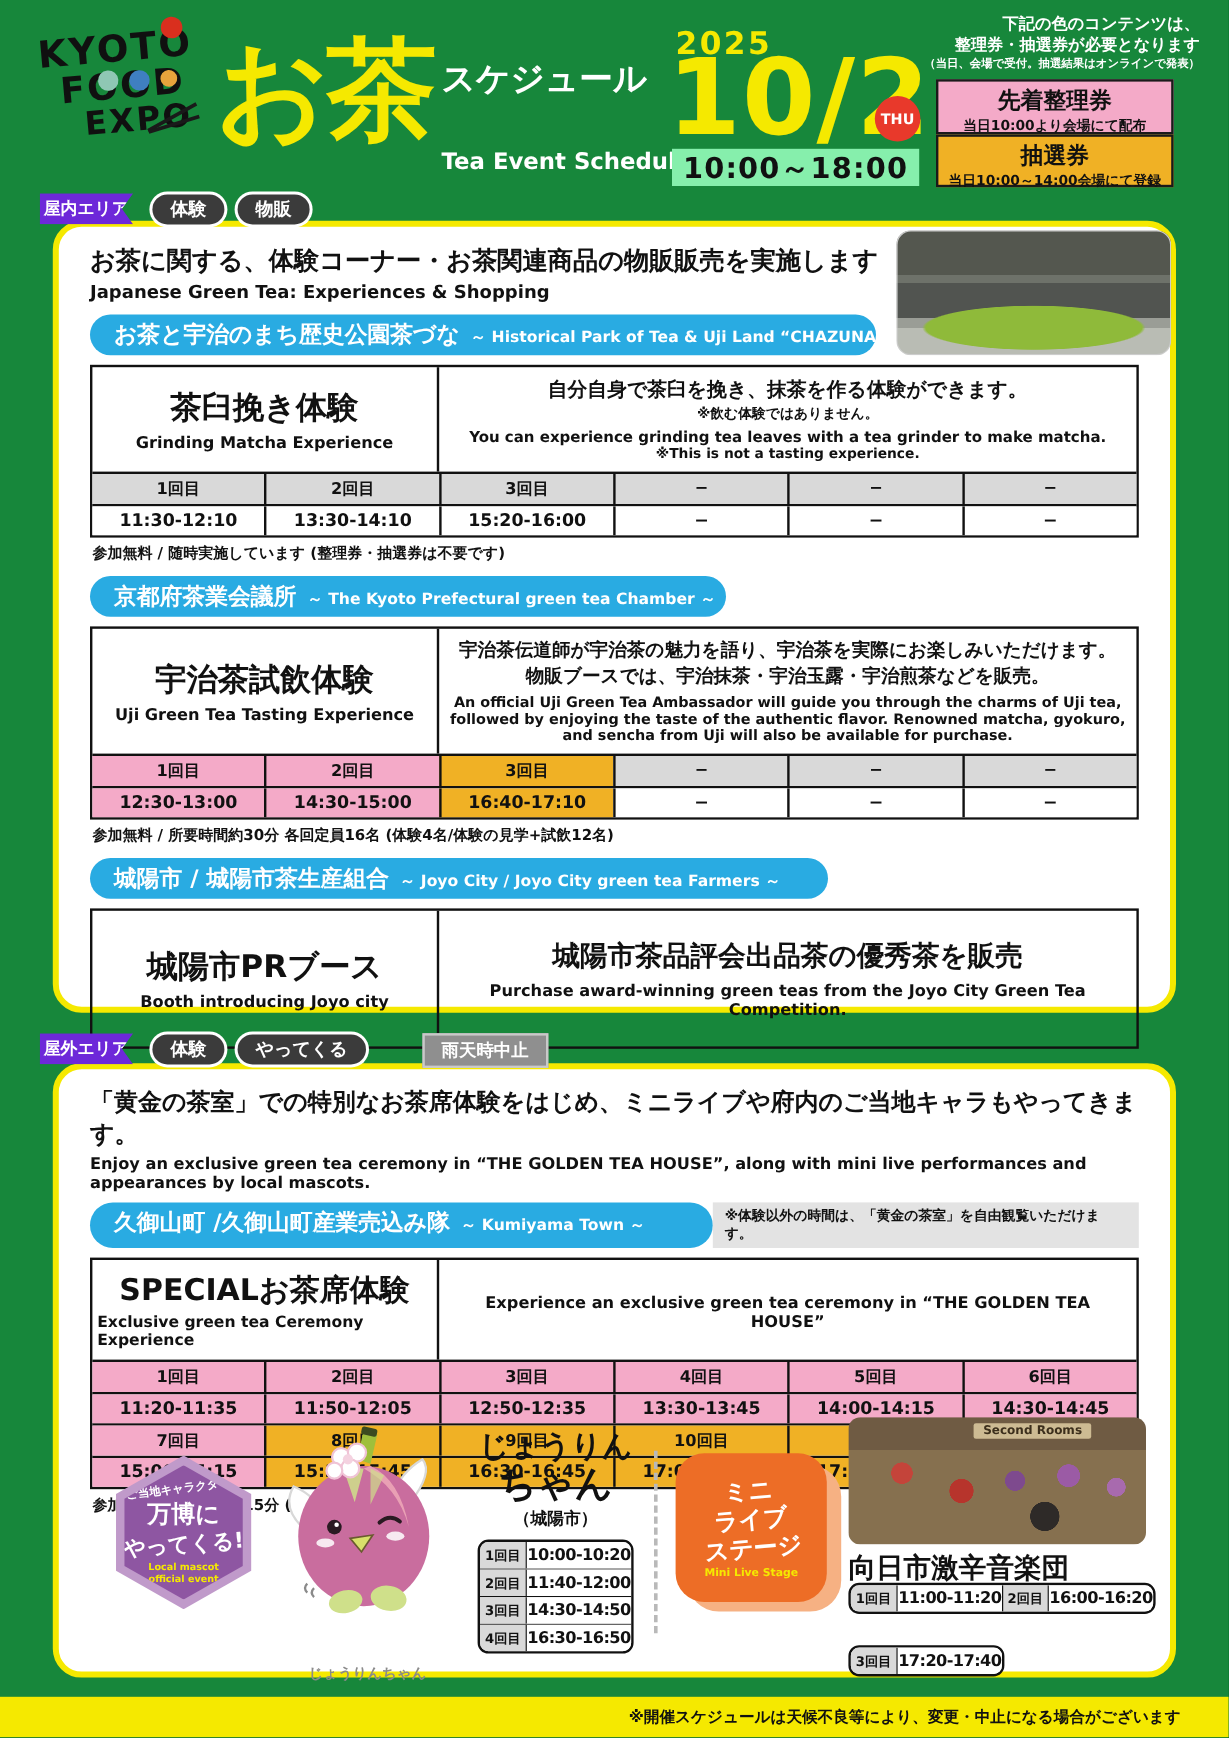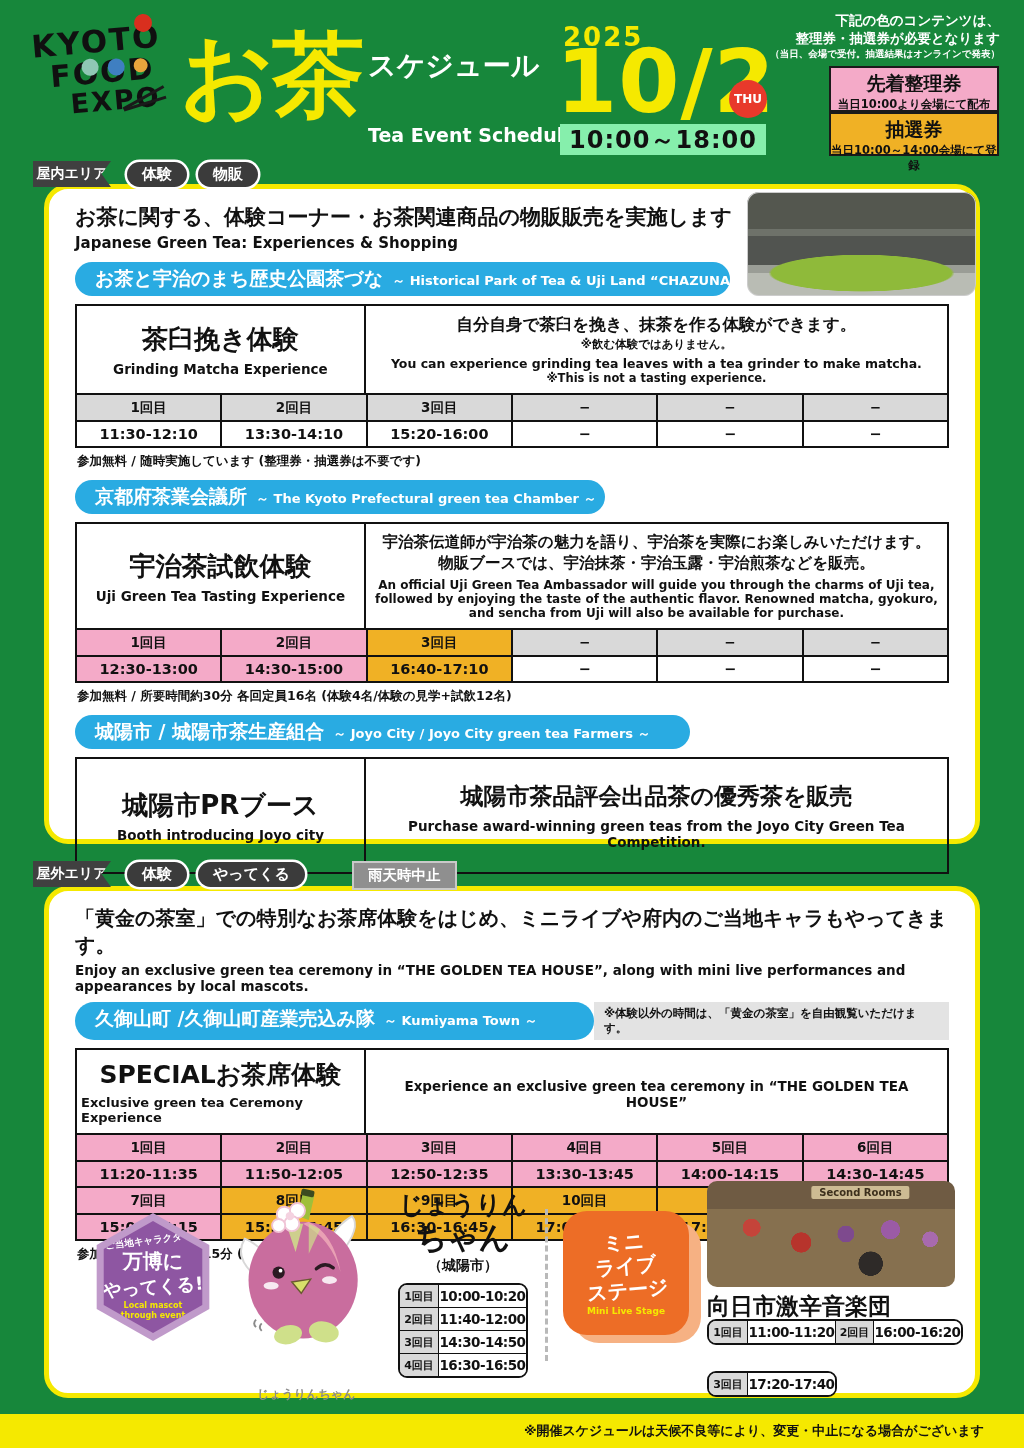--- a/index.html
+++ b/index.html
@@ -24,27 +24,27 @@
   .title-en{left:368px;top:124px;color:#fff;font-weight:800;font-size:19px;}
   .year{left:563px;top:22px;color:#f5e900;font-weight:900;font-size:26px;letter-spacing:2px;}
   .day{left:556px;top:30px;color:#f5e900;font-weight:900;font-size:88px;letter-spacing:1px;}
   .thu{left:729px;top:80px;width:38px;height:38px;background:#e8392b;border-radius:50%;
        color:#fff;font-size:12px;font-weight:900;display:flex;align-items:center;justify-content:center;}
   .hours{left:560px;top:124px;width:206px;height:31px;background:#86efac;display:flex;align-items:center;
          justify-content:center;font-size:24px;font-weight:900;letter-spacing:1px;}
   .legend-txt{left:700px;top:12px;width:300px;text-align:right;color:#fff;font-weight:900;
               font-size:13.5px;line-height:1.32;}
   .legend-txt .small{font-size:9.5px;font-weight:700;}
-  .legend-box{left:829px;width:170px;border:2px solid #1a1a1a;text-align:center;box-sizing:border-box;}
+  .legend-box{left:780px;width:198px;border:2px solid #1a1a1a;text-align:center;box-sizing:border-box;}
   .legend-pink{top:66px;height:46px;background:#f4aac8;}
   .legend-orange{top:112px;height:44px;background:#f0b125;}
   .legend-box .bt{font-size:19px;font-weight:900;margin-top:3px;}
   .legend-box .bs{font-size:11.5px;font-weight:800;}
   
-  .area-tag{background:#404040;color:#fff;font-weight:900;font-size:14px;display:flex;align-items:center;
+  .area-tag{background:#6d28d9;color:#fff;font-weight:900;font-size:14px;display:flex;align-items:center;
             justify-content:center;clip-path:polygon(0 0,100% 0,88% 50%,100% 100%,0 100%);z-index:5;}
   .badge{background:#3b3b3b;color:#fff;font-weight:900;font-size:15px;border-radius:16px;
          padding:3px 15px;box-shadow:0 0 0 2.5px #fff;z-index:5;}
   .rain{background:#8f8f8f;border:2px solid #c9c9c9;color:#fff;font-weight:900;font-size:14.5px;
         padding:3px 14px;z-index:5;}
   
   .card{left:44px;width:936px;background:#fff;border:5px solid #f5e900;border-radius:24px;
         box-sizing:border-box;padding:14px 26px;}
   .card1{top:184px;height:660px;}
   .card2{top:886px;height:512px;}
@@ -347,21 +347,21 @@
     <div class="tnote">参加無料 / 所要時間約15分 (各回定員3名)</div>
 
     <div class="abs hexwrap">
       <div class="hex"></div>
       <div class="hexin">
         <div class="hex-arc">ご当地キャラクターが</div>
         <div class="hex-l1">万博に</div>
         <div class="hex-l2">やってくる!</div>
         <div class="hex-en">
           <div>Local mascot</div>
-          <div>through event</div>
+          <div>official event</div>
         </div>
       </div>
     </div>
 
     <svg class="abs mascot" width="160" height="160" viewBox="0 0 160 170">
       <path d="M28,96 Q4,76 16,56 Q36,64 46,86 Z" fill="#fff" stroke="#d8d8d8" stroke-width="2"></path>
       <path d="M118,72 Q140,44 130,32 Q110,44 104,64 Z" fill="#fff" stroke="#d8d8d8" stroke-width="2"></path>
       <path d="M72,32 L78,6 L90,10 L84,36 Z" fill="#9fbf3b"></path>
       <rect x="76" y="4" width="14" height="7" rx="2" fill="#3c4a20" transform="rotate(12 83 7)"></rect>
       <ellipse cx="78" cy="100" rx="58" ry="62" fill="#c96d9e"></ellipse>

